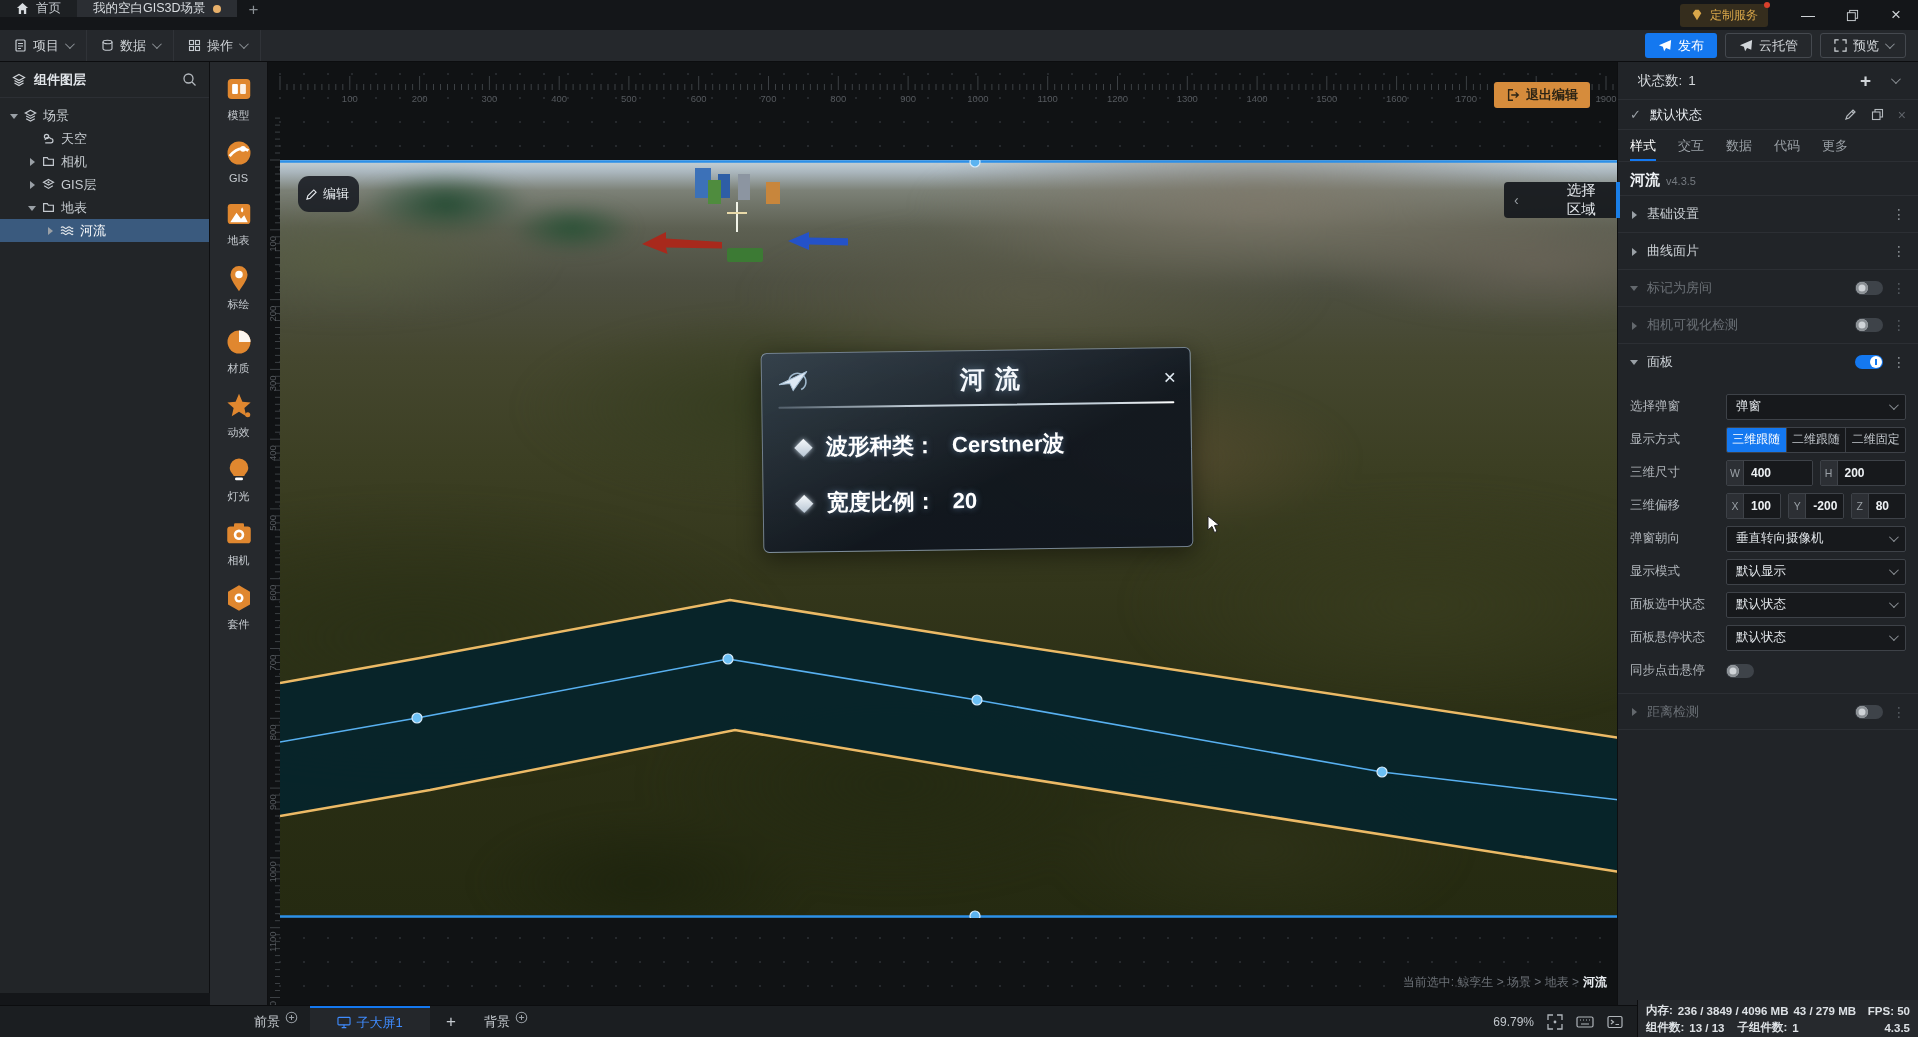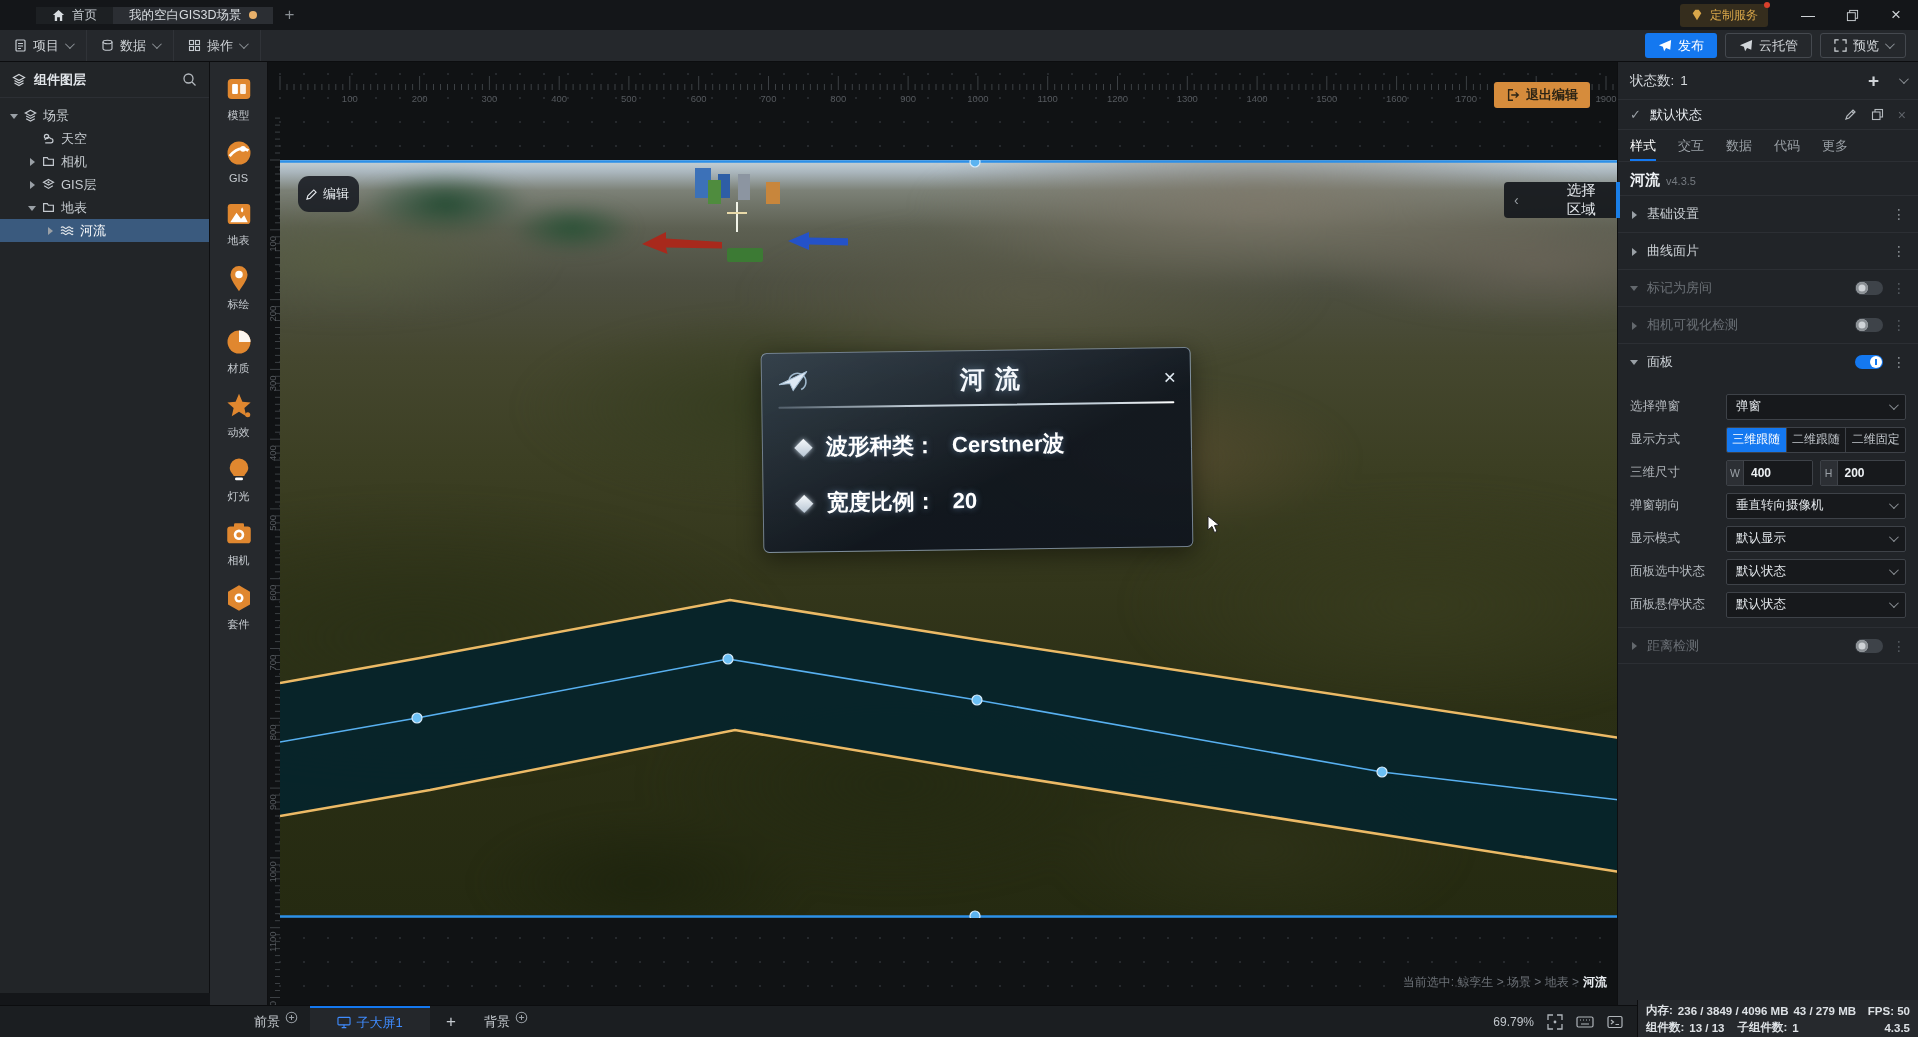--- a/index.html
+++ b/index.html
@@ -1,20 +1,20 @@
 <!DOCTYPE html>
 <html><head>
 <meta charset="utf-8">
 <style>
   * { margin:0; padding:0; box-sizing:border-box; }
   html,body { width:1918px; height:1037px; overflow:hidden; background:#141619;
     font-family:"Liberation Sans","DejaVu Sans",sans-serif; color:#c9ced3; }
   svg { display:block; }
   
-  #titlebar { position:absolute; left:0; top:0; width:1918px; height:30px; background:#141619; display:flex; align-items:center;padding-left:36px; }
+  #titlebar { position:absolute; left:0; top:0; width:1918px; height:30px; background:#141619; display:flex; align-items:flex-start; }
   .tb-tab { display:flex; align-items:center; gap:7px; padding:0 16px; font-size:12.5px; color:#c3c8cd; }
   .tb-tab.home { background:#1d2023; }
   .tb-tab.active { background:#2b2e33; color:#d8dce0; }
   .tb-dot { width:8px; height:8px; border-radius:50%; background:#e8b06a; }
   .tb-new { width:34px; display:flex; align-items:center; justify-content:center; font-size:17px; color:#8a8f94; }
   .tb-spacer { flex:1; }
   .custom-service { align-self:center; display:flex; align-items:center; gap:6px; background:#352d1d; border-radius:3px; padding:3px 10px; margin-right:18px; color:#d9a74a; font-size:12px; position:relative; }
   .custom-service .reddot { position:absolute; right:-2px; top:-2px; width:6px; height:6px; border-radius:50%; background:#d8402c; }
   .win-controls { display:flex; align-items:center; }
   .win-btn { width:44px; height:30px; display:flex; align-items:center; justify-content:center; color:#cfd3d7; font-size:14px; }
@@ -74,21 +74,21 @@
   .pp-cube { width:13px; height:13px; flex:0 0 13px; transform:rotate(45deg); background:linear-gradient(135deg,#f7fafc,#b7c5d3); box-shadow:0 0 5px rgba(220,235,250,.8); }
   #edit-tag { position:absolute; left:18px; top:16px; height:36px; padding:0 10px 0 8px; background:rgba(28,32,38,.92); border-radius:11px; display:flex; align-items:center; gap:6px; color:#e6eaee; font-size:13px; z-index:4; }
   #select-region { position:absolute; right:0; top:22px; height:36px; width:116px; background:rgba(22,26,30,.94); border-right:4px solid #1a7fe8; border-radius:4px 0 0 4px; display:flex; align-items:center; gap:12px; padding:0 10px; z-index:4; }
   #select-region .lt { color:#9aa0a6; font-size:14px; }
   #select-region .txt { color:#e4e8ec; font-size:14.5px;margin-left:36px; }
   #breadcrumb { position:absolute; right:10px; top:912px; font-size:12px; color:#6d7278; }
   #breadcrumb b { color:#e9edf1; font-weight:bold; margin-left:4px; }
   #cursor { position:absolute; left:927px; top:355px; z-index:6; }
   
   #inspector { position:absolute; right:0; top:62px; width:301px; bottom:32px; background:#212428; border-left:1px solid #0e0f11; font-size:13px; }
-  .insp-states { height:38px; display:flex; align-items:center; padding:0 12px; border-bottom:1px solid #2c2f34; color:#d4d8dc; font-size:13.5px; gap:6px; }
+  .insp-states { height:38px; display:flex; align-items:center; padding:0 20px; border-bottom:1px solid #2c2f34; color:#d4d8dc; font-size:13.5px; gap:6px; }
   .insp-states .plus { margin-left:auto; font-size:19px; color:#d0d4d8; font-weight:bold; }
   .insp-states .chev { margin-left:14px; }
   .insp-state-row { height:30px; display:flex; align-items:center; gap:9px; padding:0 12px; border-bottom:1px solid #2c2f34; color:#e6eaee; }
   .insp-state-row .check { color:#9aa0a6; font-size:13px; }
   .insp-state-row .acts { margin-left:auto; display:flex; gap:14px; align-items:center; }
   .insp-tabs { height:32px; display:flex; align-items:stretch; gap:22px; padding:0 12px; border-bottom:1px solid #2c2f34; }
   .insp-tab { display:flex; align-items:center; color:#9aa0a6; position:relative; }
   .insp-tab.active { color:#fff; }
   .insp-tab.active::after { content:""; position:absolute; left:0; right:0; bottom:0; height:2px; background:#1478f0; }
   .insp-title { height:33px; display:flex; align-items:baseline; gap:6px; padding:9px 12px 0; }
@@ -643,20 +643,37 @@
               <span class="ipre">W</span>
               <span class="ival">400</span>
             </span>
             <span class="igrp">
               <span class="ipre">H</span>
               <span class="ival">200</span>
             </span>
           </span>
         </div>
         <div class="frow">
+          <span class="flabel">三维偏移</span>
+          <span class="fctrl">
+            <span class="igrp">
+              <span class="ipre">X</span>
+              <span class="ival">100</span>
+            </span>
+            <span class="igrp">
+              <span class="ipre">Y</span>
+              <span class="ival">-200</span>
+            </span>
+            <span class="igrp">
+              <span class="ipre">Z</span>
+              <span class="ival">80</span>
+            </span>
+          </span>
+        </div>
+        <div class="frow">
           <span class="flabel">弹窗朝向</span>
           <span class="fctrl">
             <span class="select">
               <span>垂直转向摄像机</span>
               <span class="chev"></span>
             </span>
           </span>
         </div>
         <div class="frow">
           <span class="flabel">显示模式</span>
@@ -676,20 +693,26 @@
             </span>
           </span>
         </div>
         <div class="frow">
           <span class="flabel">面板悬停状态</span>
           <span class="fctrl">
             <span class="select">
               <span>默认状态</span>
               <span class="chev"></span>
             </span>
+          </span>
+        </div>
+        <div class="frow">
+          <span class="flabel">同步点击悬停</span>
+          <span class="fctrl">
+            <span class="tg off"></span>
           </span>
         </div>
       </div>
     <div id="insp-bottom">
         <div class="sec disabled" style="border-bottom: 1px solid rgb(44, 47, 52);">
           <span class="tr-arrow collapsed" style="opacity: 0.55;"></span>
           <span>距离检测</span>
           <span class="sp"></span>
           <span class="tg off"></span>
           <span class="kebab">⋮</span>

